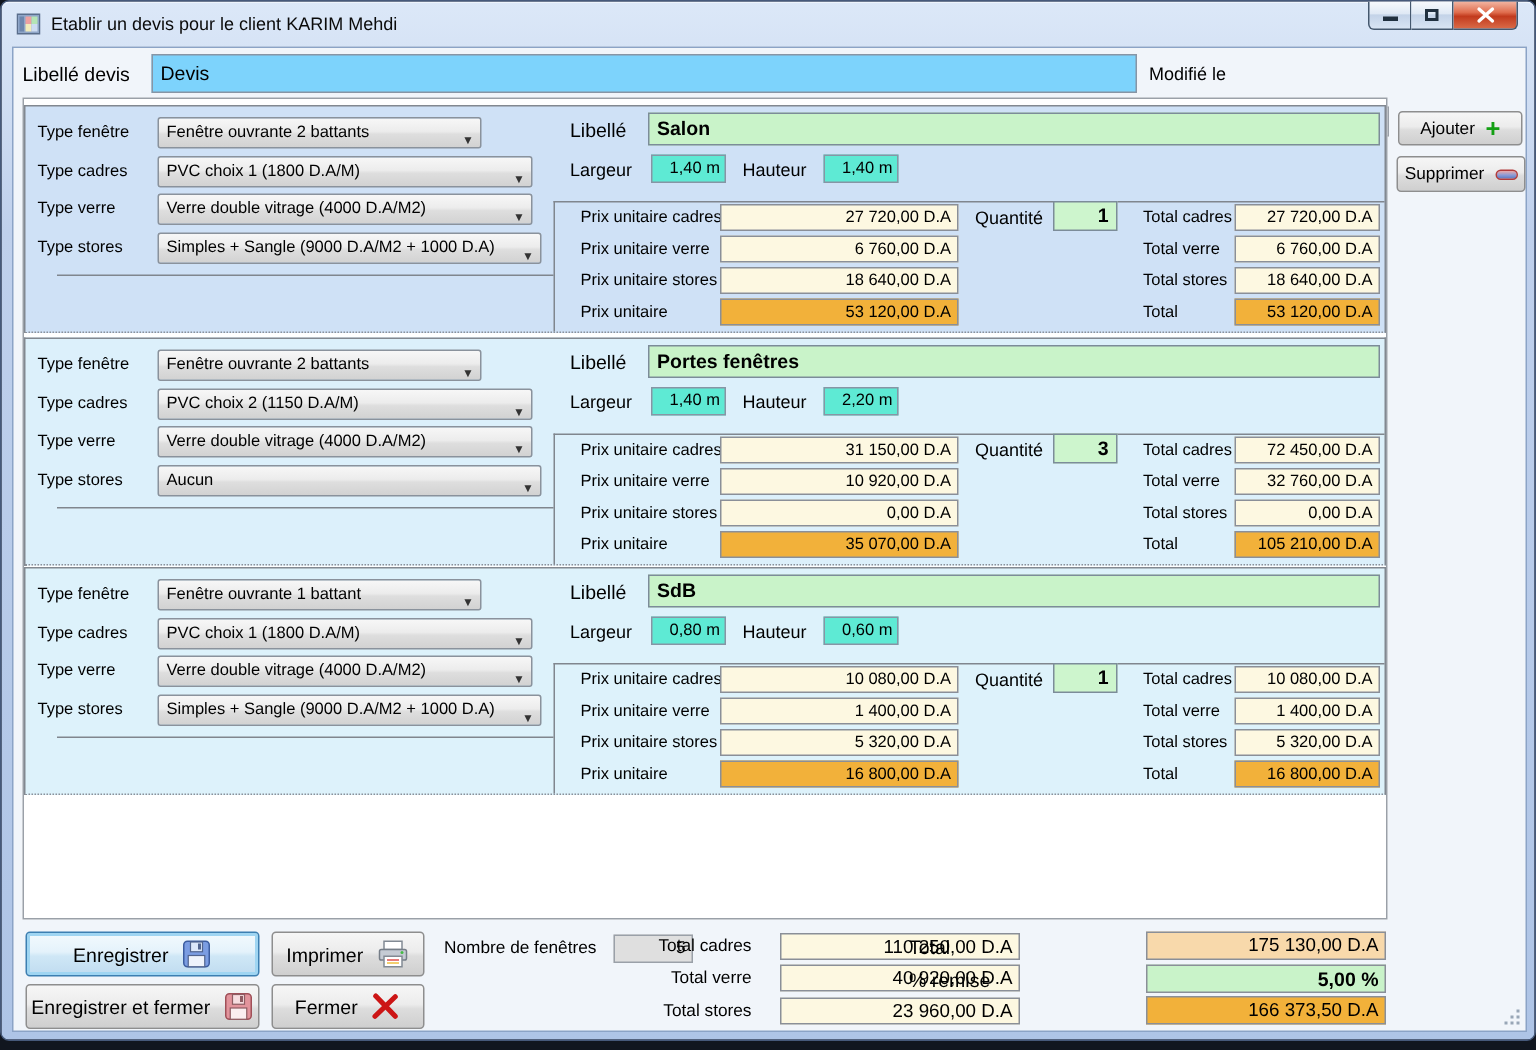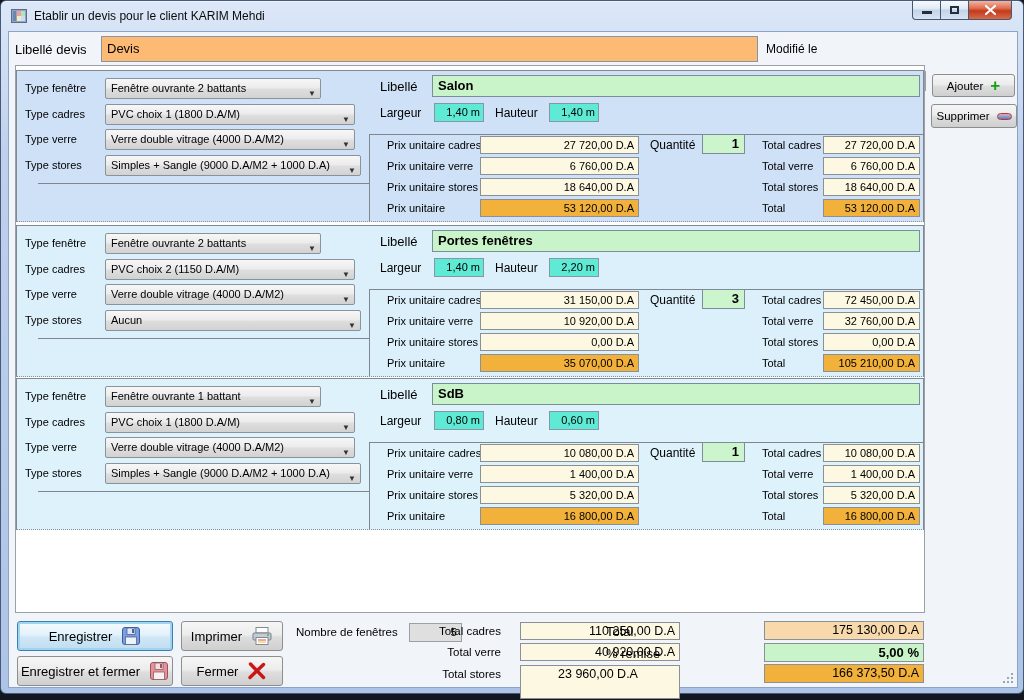--- a/index.html
+++ b/index.html
@@ -17,21 +17,21 @@
           background:linear-gradient(180deg,#f7fafd 0%,#dfe9f5 45%,#c3d3e8 50%,#d8e4f3 100%); }
   .wbtn.min { width:29px; border-radius:0 0 0 4px; }
   .wbtn.max { width:28px; border-left:none; }
   .wbtn.close { width:43px; border-left:none; border-radius:0 0 4px 0;
           background:linear-gradient(180deg,#f2b5a2 0%,#e06e4f 40%,#c23a1d 55%,#d96a47 100%); }
   .glyph-min { position:absolute; left:9px; bottom:5px; width:10px; height:3px; background:#20303f; }
   .glyph-max { position:absolute; left:9px; top:5px; width:9px; height:8px; border:2px solid #20303f; }
   .client { position:absolute; left:7px; top:30px; width:1010px; height:657px;
             background:#f1f5fa; border:1px solid #8ba3c6; }
   .lbl { position:absolute; color:#000; white-space:nowrap; }
-  .tbox { position:absolute; background:#fdba74; border:1px solid #8795a5; font-size:13px;
+  .tbox { position:absolute; background:#7dd3fc; border:1px solid #8795a5; font-size:13px;
           line-height:24px; padding-left:5px; white-space:nowrap; }
   .ro   { position:absolute; background:#e4e4e4; border:1px solid #9aa0a8; font-size:11.5px;
           text-align:center; white-space:nowrap; }
   .panel { position:absolute; left:6px; top:33px; width:910px; height:548px;
            background:#ffffff; border:1px solid #9aa0a8; }
   .section { position:absolute; left:0; width:908px; height:152px;
              border:1px solid #828890; border-bottom:1px dotted #8a9099; }
   .combo { position:absolute; height:21px; border:1px solid #8a929c; border-radius:2px;
            background:linear-gradient(180deg,#f7f7f7 0%,#ececec 45%,#dedede 55%,#d2d2d2 100%);
            font-size:11px; line-height:19px; padding:0 18px 0 5px; white-space:nowrap; overflow:hidden; }
@@ -275,21 +275,21 @@
     </div>
 
     <div class="lbl" style="left:287px;top:594px;font-size:11.5px;">Nombre de fenêtres</div>
     <div class="ro" style="left:400px;top:591px;width:53px;height:19px;line-height:17px;text-align:right;padding-right:4px;background:#dfdfdf;">5</div>
 
     <div class="lbl" style="left:320px;top:593px;width:172px;text-align:right;font-size:11.5px;">Total cadres</div>
     <div class="vbox big" style="left:511px;top:590px;width:160px;height:18px;">110 250,00 D.A</div>
     <div class="lbl" style="left:320px;top:614px;width:172px;text-align:right;font-size:11.5px;">Total verre</div>
     <div class="vbox big" style="left:511px;top:611px;width:160px;height:18px;">40 920,00 D.A</div>
     <div class="lbl" style="left:320px;top:636px;width:172px;text-align:right;font-size:11.5px;">Total stores</div>
-    <div class="vbox big" style="left:511px;top:633px;width:160px;height:34px;text-align:center;">23 960,00 D.A</div>
+    <div class="vbox big" style="left:511px;top:633px;width:160px;height:18px;">23 960,00 D.A</div>
 
     <div class="lbl" style="left:597px;top:592px;font-size:13px;">Total</div>
     <div class="vbox peach" style="left:755px;top:589px;width:160px;height:19px;">175 130,00 D.A</div>
     <div class="lbl" style="left:597px;top:614px;font-size:13px;">% remise</div>
     <div class="vbox greenb" style="left:755px;top:611px;width:160px;height:19px;">5,00 %</div>
     <div class="lbl" style="left:597px;top:669px;font-size:13px;">À payer</div>
     <div class="vbox orange big" style="left:755px;top:632px;width:160px;height:19px;">166 373,50 D.A</div>
 
     <div class="grip">
       <svg width="12" height="12" viewBox="0 0 12 12">

